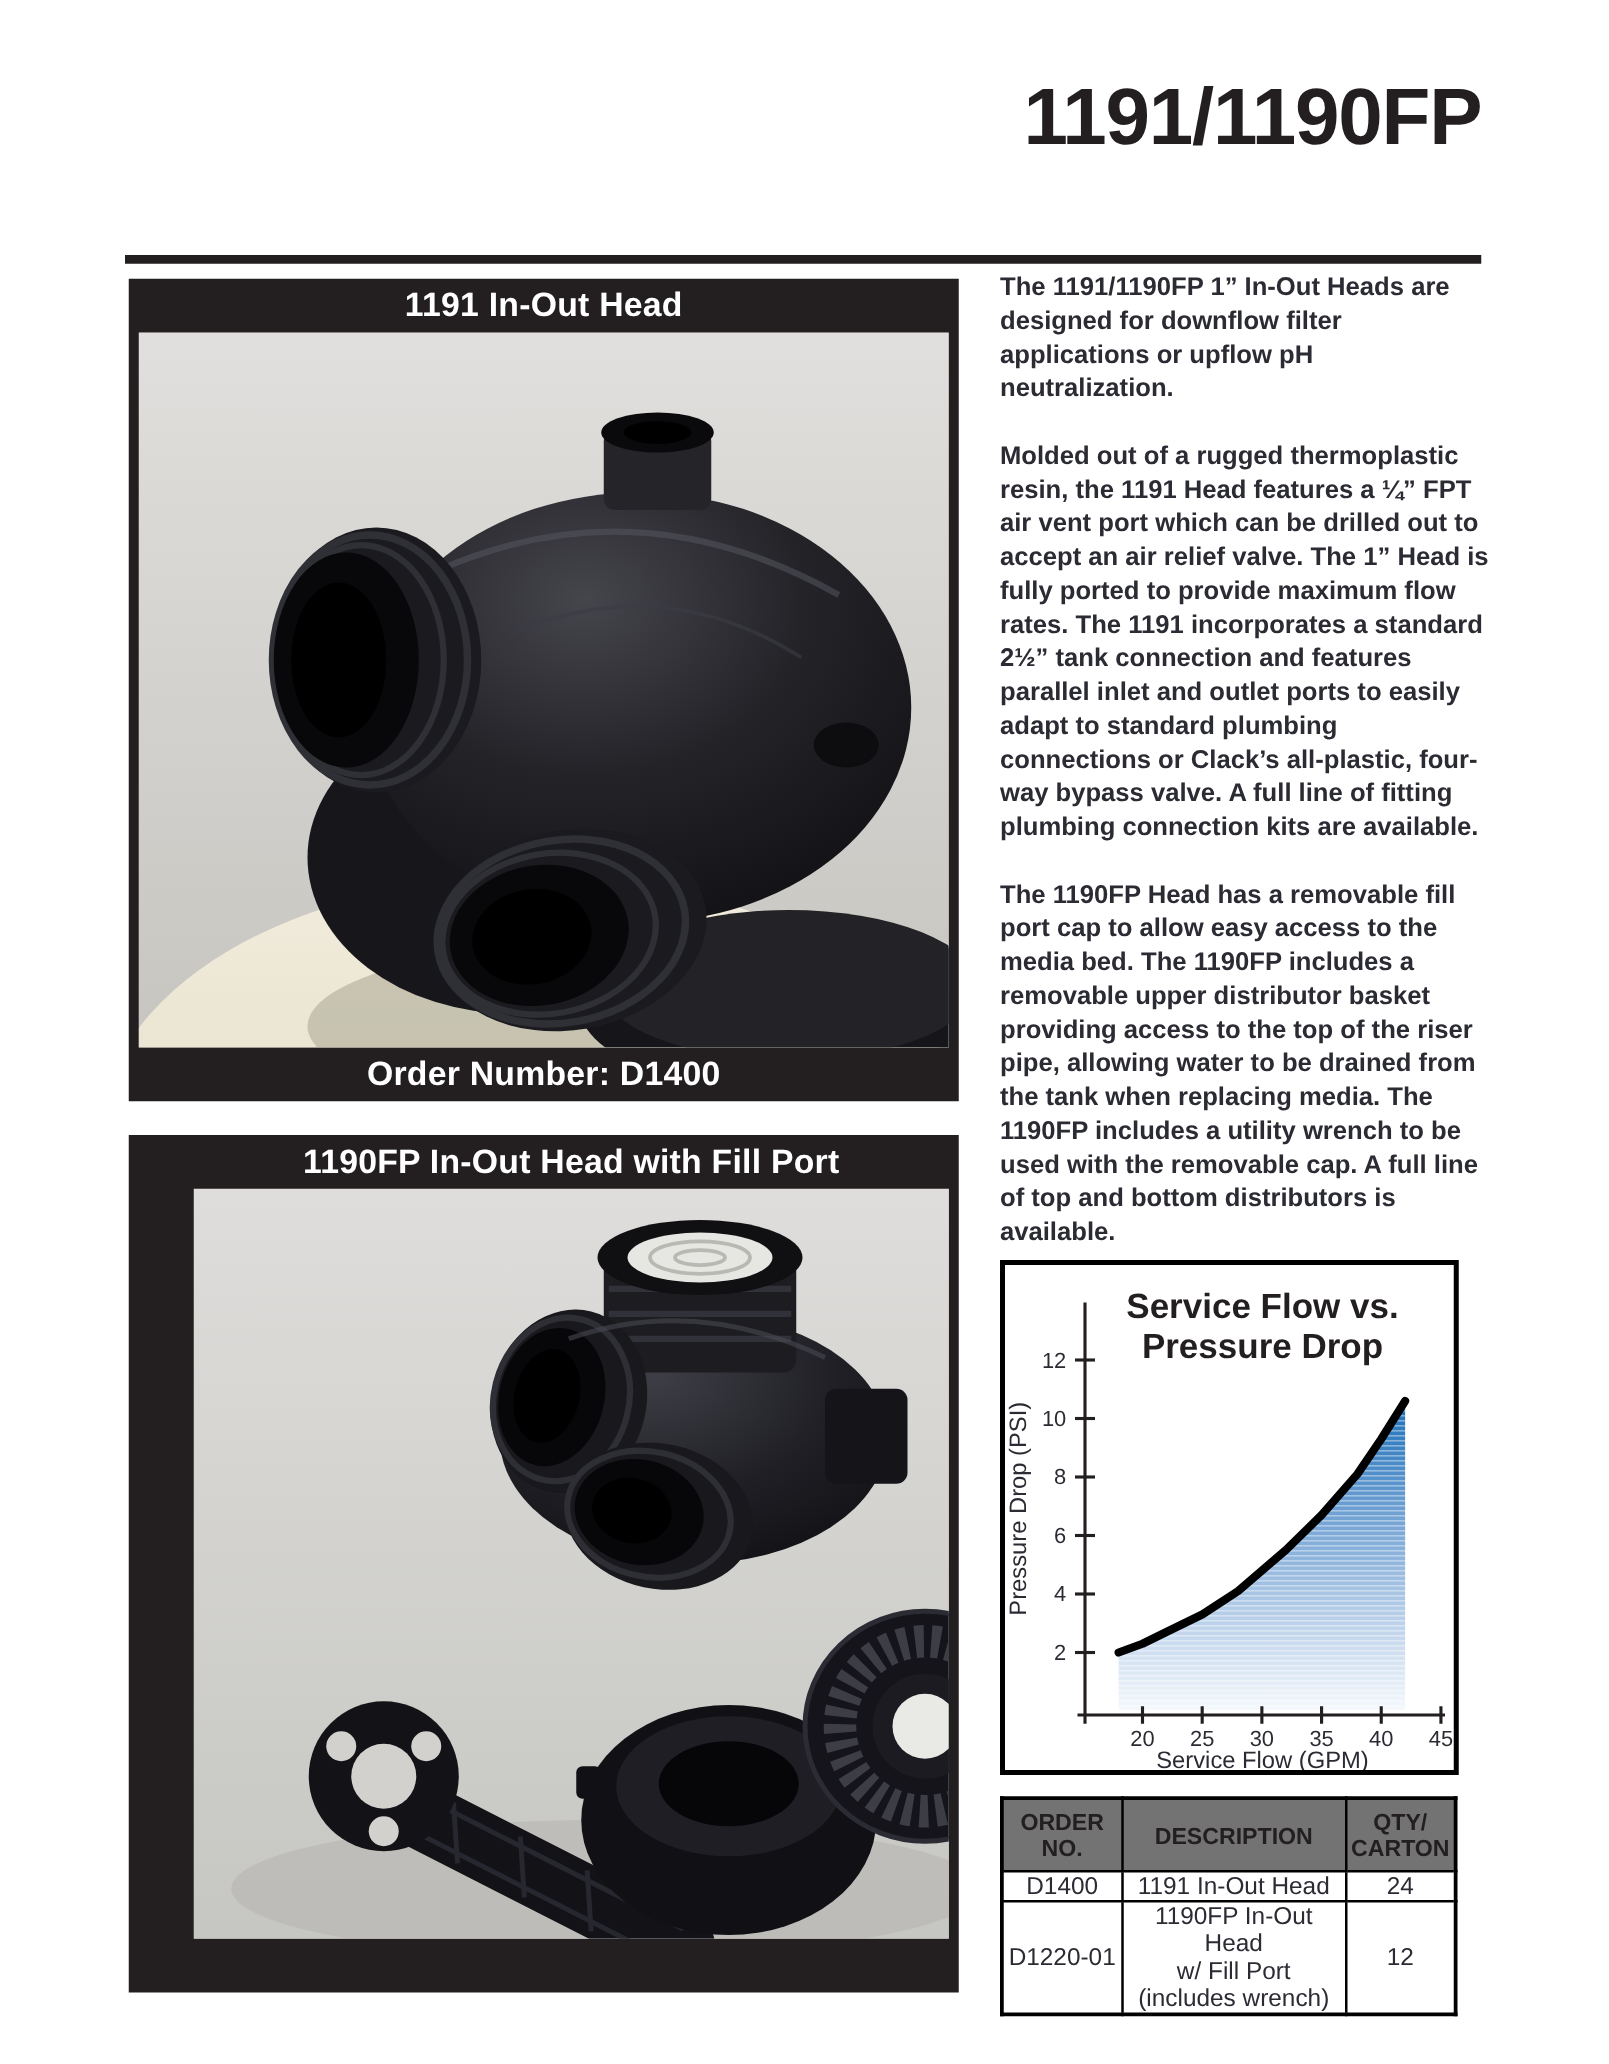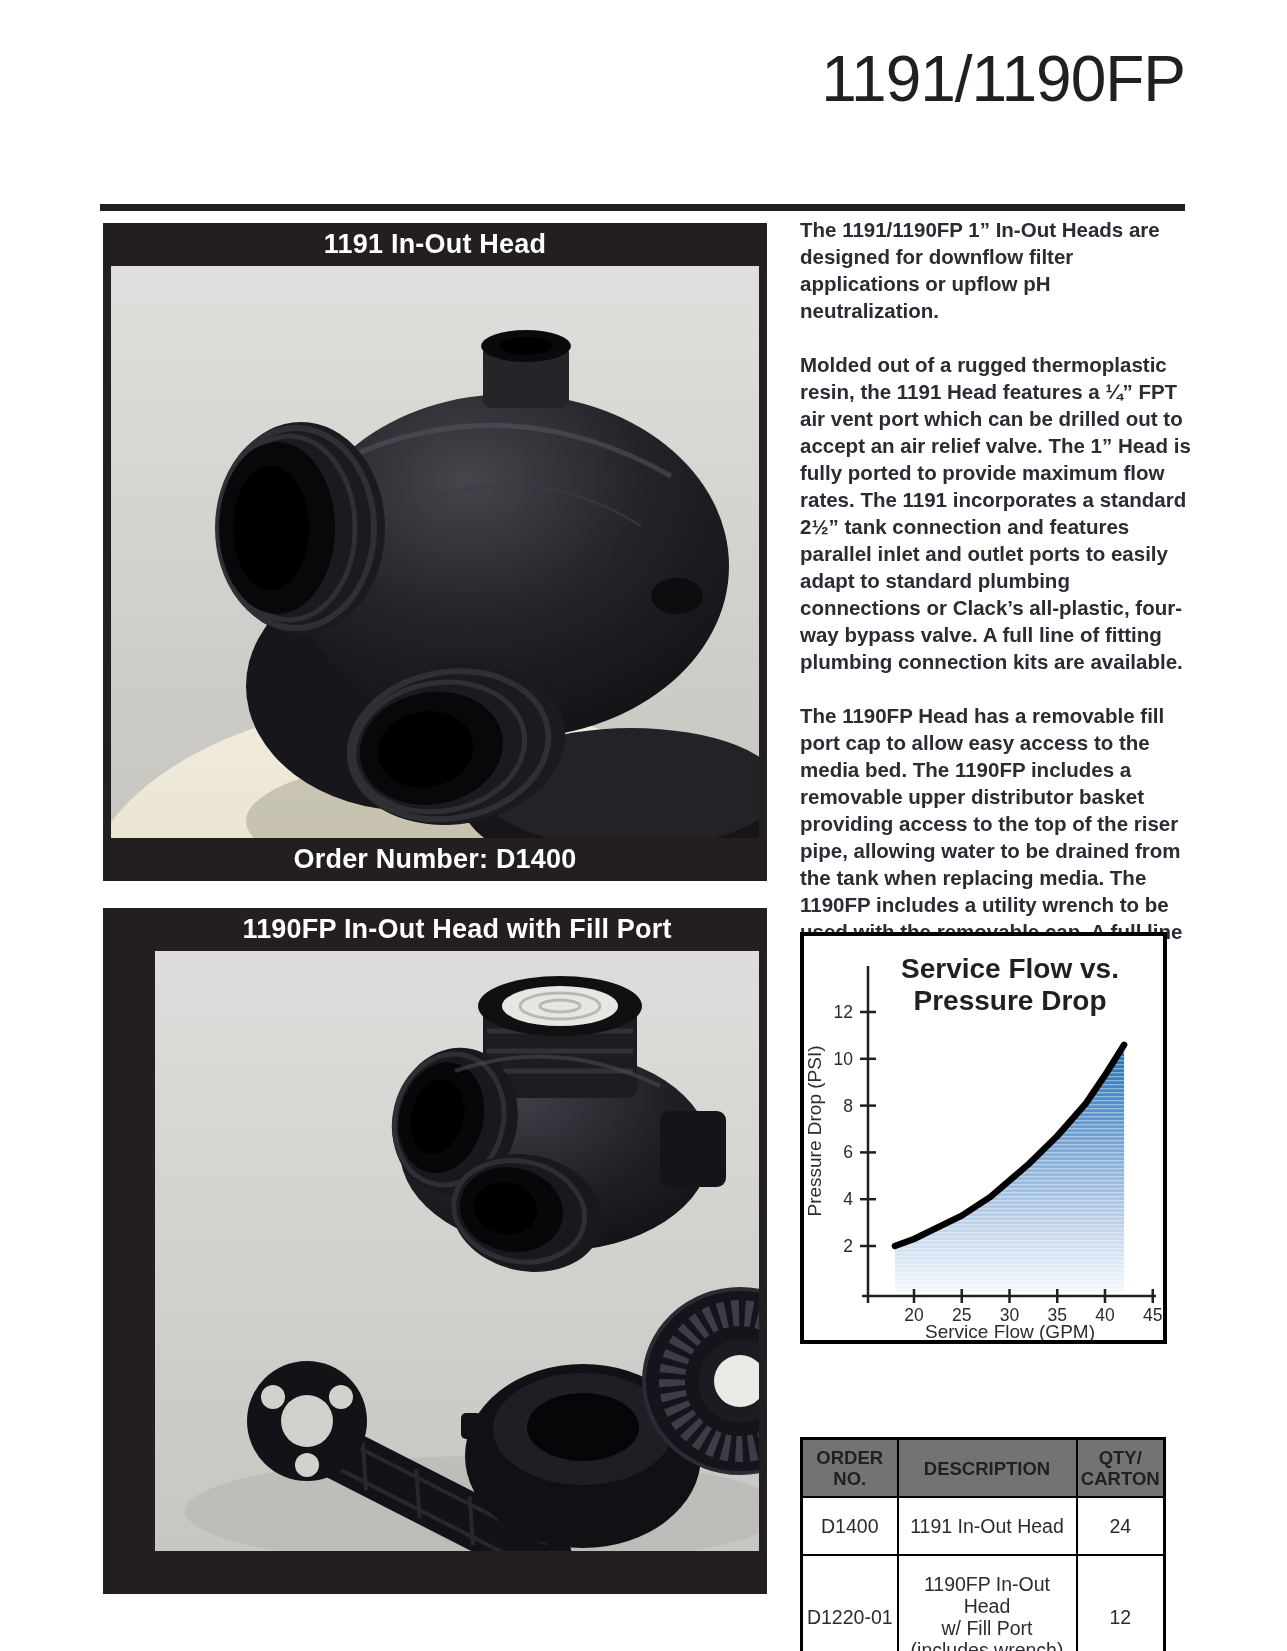--- a/index.html
+++ b/index.html
@@ -1,52 +1,52 @@
 <!DOCTYPE html>
 <html><head>
 <meta charset="utf-8">
 <style>
   * { margin:0; padding:0; box-sizing:border-box; }
   body { background:#ffffff; font-family:"Liberation Sans", sans-serif; }
   .page { position:relative; width:1287px; height:1651px; background:#ffffff; overflow:hidden; }
 
   
-  .doc-title { position:absolute; top:44px; left:100px; width:1085px; text-align:right;
-    font-size:64px; font-weight:normal; line-height:70px; color:#231f20; letter-spacing:-1px; }
+  .doc-title { position:absolute; top:58px; left:100px; width:1085px; text-align:right;
+    font-size:64px; font-weight:bold; line-height:70px; color:#231f20; letter-spacing:-1px; }
   .title-rule { position:absolute; top:204px; left:100px; width:1085px; height:7px; background:#231f20; }
 
   
   .product-card { position:absolute; left:103px; width:664px; background:#231f20; }
   .card-1 { top:223px; height:658px; }
   .card-2 { top:908px; height:686px;padding-left:44px; }
   .card-bar { height:43px; display:flex; align-items:center; justify-content:center;
     color:#ffffff; font-size:27px; font-weight:bold; letter-spacing:0.2px; }
   .card-photo { margin:0 8px; background:#d6d5d2; overflow:hidden; }
   .card-1 .card-photo { height:572px; }
   .card-2 .card-photo { height:600px; }
   .card-photo svg { display:block; }
 
   
   .body-copy { position:absolute; left:800px; top:216px; width:392px; color:#2b2b33;
     font-size:20.5px; line-height:27px;font-weight:bold; }
   .body-copy p { margin:0 0 27px 0; }
 
   
-  .chart-box { position:absolute; left:800px; top:932px; width:367px; height:412px;
+  .chart-box { position:absolute; left:800px; top:1008px; width:367px; height:412px;
     border:4px solid #000000; background:#ffffff; }
   .chart-box svg { display:block; width:100%; height:100%; }
   svg text { font-family:"Liberation Sans", sans-serif; }
 
   
   .order-table { position:absolute; left:800px; top:1437px; border-collapse:collapse;
     border:3px solid #000000; table-layout:fixed; color:#2b2b33; }
   .order-table th, .order-table td { border:2px solid #000000; text-align:center; vertical-align:middle; }
   .order-table th { background:#737373; color:#231f20; font-size:18.5px; font-weight:bold;
     line-height:21px; padding:7px 2px; white-space:pre-line; }
-  .order-table td { font-size:19.5px; line-height:22px; padding:17px 2px; white-space:pre-line; }
+  .order-table td { font-size:19.5px; line-height:22px; padding:0 2px; white-space:pre-line; }
   .col-order { width:96px; } .col-desc { width:179px; } .col-qty { width:88px; }
 </style>
 </head>
 <body>
 
 <div class="page">
 
   <div class="doc-title">
     <div>1191/1190FP</div>
   </div>

